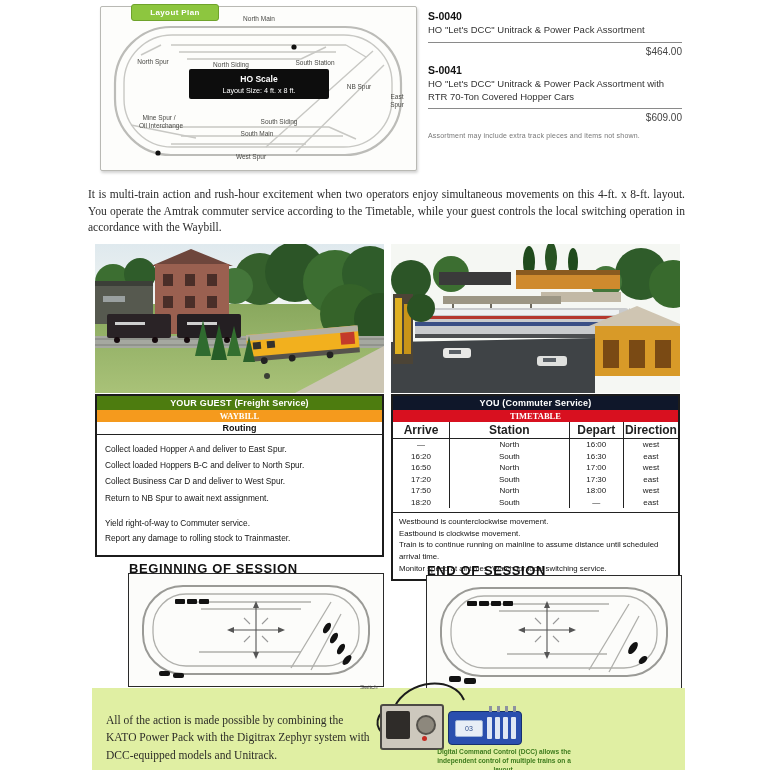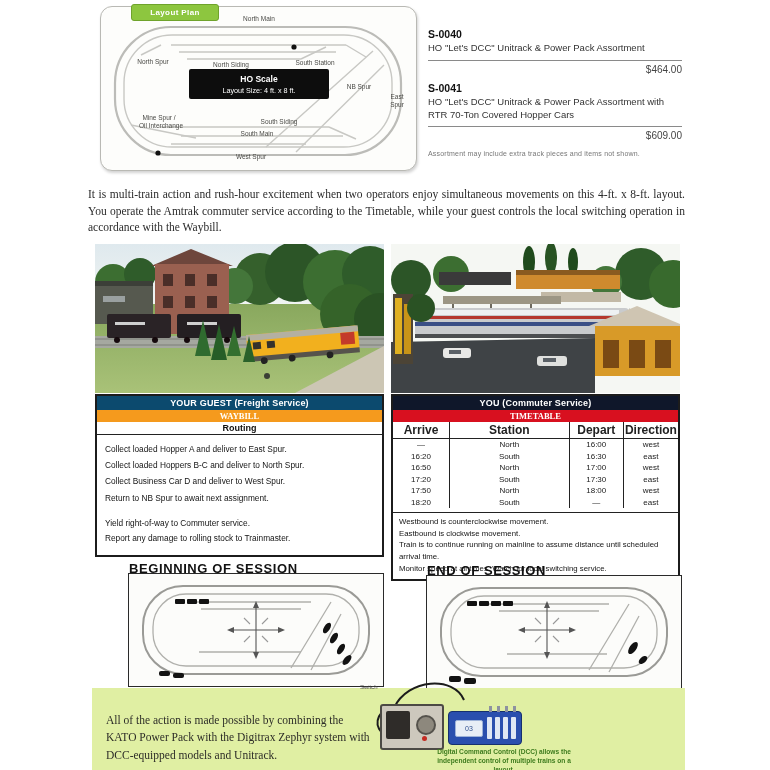--- a/index.html
+++ b/index.html
@@ -1,32 +1,32 @@
 <!DOCTYPE html>
 <html><head>
 <meta charset="utf-8">
 <style>
   html,body{margin:0;padding:0;background:#ffffff;}
   .page{position:relative;width:770px;height:770px;background:#ffffff;overflow:hidden;
         font-family:"Liberation Sans",sans-serif;color:#222;}
 
   
   .layout-plan{position:absolute;left:100px;top:6px;width:315px;height:163px;
-               background:#fdfdfb;border:1px solid #b9b9b4;border-radius:12px;
+               background:#fdfdfb;border:1px solid #b9b9b4;border-radius:2px;
                box-shadow:1px 2px 3px rgba(0,0,0,.18);}
   .plan-badge{position:absolute;left:30px;top:-3px;width:86px;height:15px;z-index:3;
               background:#8dc63f;border:1px solid #6fa32c;border-radius:3px;color:#fff;
               font-size:8px;font-weight:bold;text-align:center;line-height:15px;letter-spacing:.4px;}
   .plan-svg{position:absolute;left:0;top:0;width:100%;height:100%;}
   .plan-label{font-size:6.5px;fill:#4a4a46;}
   .plan-track{fill:none;stroke:#bcbcb8;stroke-width:2.2;}
   .plan-track2{fill:none;stroke:#c8c8c4;stroke-width:1.4;}
 
   
-  .products{position:absolute;left:428px;top:10px;width:254px;margin-top:18px;}
+  .products{position:absolute;left:428px;top:10px;width:254px;}
   .prod-code{font-weight:bold;font-size:10.5px;color:#111;margin-bottom:2px;}
   .prod-desc{font-size:9.5px;color:#333;line-height:1.35;}
   .prod-rule{border-top:1px solid #8a8a8a;margin:5px 0 3px;}
   .prod-price{font-size:10px;color:#444;text-align:right;margin-bottom:7px;}
   .prod-note{font-size:7px;color:#777;margin-top:9px;letter-spacing:.2px;}
 
   
   .intro{position:absolute;left:88px;top:186px;width:597px;margin:0;
          font-family:"Liberation Serif",serif;font-size:11.5px;line-height:1.45;
          color:#2b2b2b;text-align:justify;}
@@ -35,21 +35,21 @@
   .photo{position:absolute;width:289px;height:149px;display:block;}
   .photo-left{left:95px;top:244px;}
   .photo-right{left:391px;top:244px;}
 
   
   .wtable{position:absolute;top:394px;width:289px;background:#fff;border:2px solid #1c1c1c;
           box-sizing:border-box;}
   .waybill{left:95px;}
   .timetable{left:391px;}
   .tbl-title{color:#fff;font-weight:bold;font-size:9px;text-align:center;padding:2px 0;letter-spacing:.2px;}
-  .waybill .tbl-title{background:#0c4a6e;}
+  .waybill .tbl-title{background:#4d7c0f;}
   .waybill .tbl-sub{background:#f59a1d;}
   .timetable .tbl-title{background:#0f172a;}
   .timetable .tbl-sub{background:#d8101f;}
   .tbl-sub{color:#fff;font-weight:bold;font-size:8.5px;text-align:center;padding:1px 0;font-family:Liberation Serif, serif;}
   .routing{font-weight:bold;font-size:9px;text-align:center;border-bottom:1px solid #222;padding:1px 0;color:#111;}
   .tasks{padding:6px 8px 1px;}
   .task-line{font-size:8.3px;line-height:1.95;color:#141414;}
   .wb-notes{padding:9px 8px 9px;}
   .wb-notes .task-line{line-height:1.8;}
 

